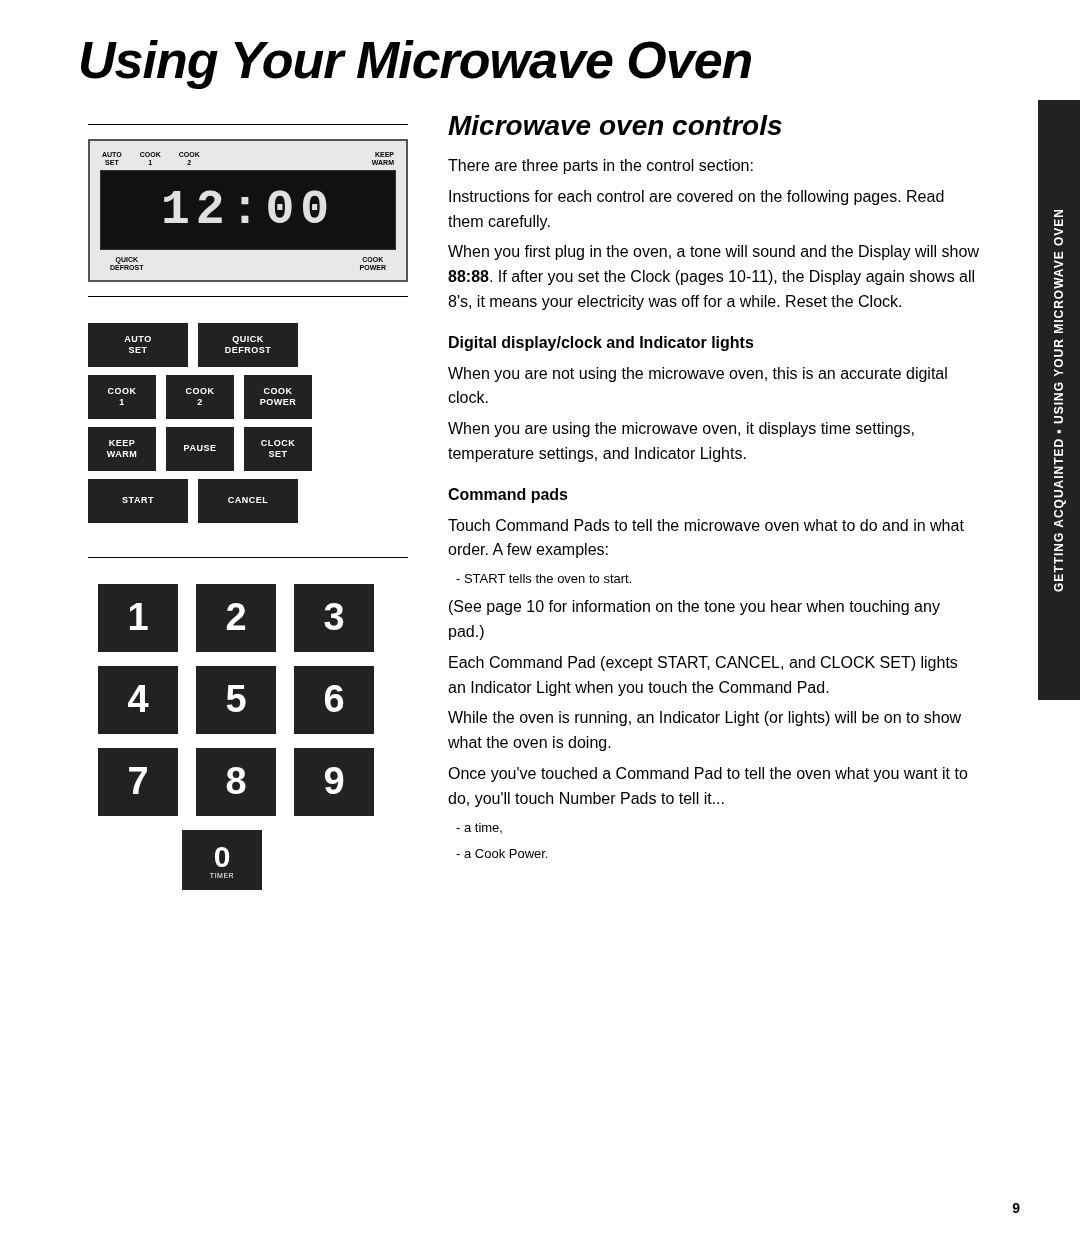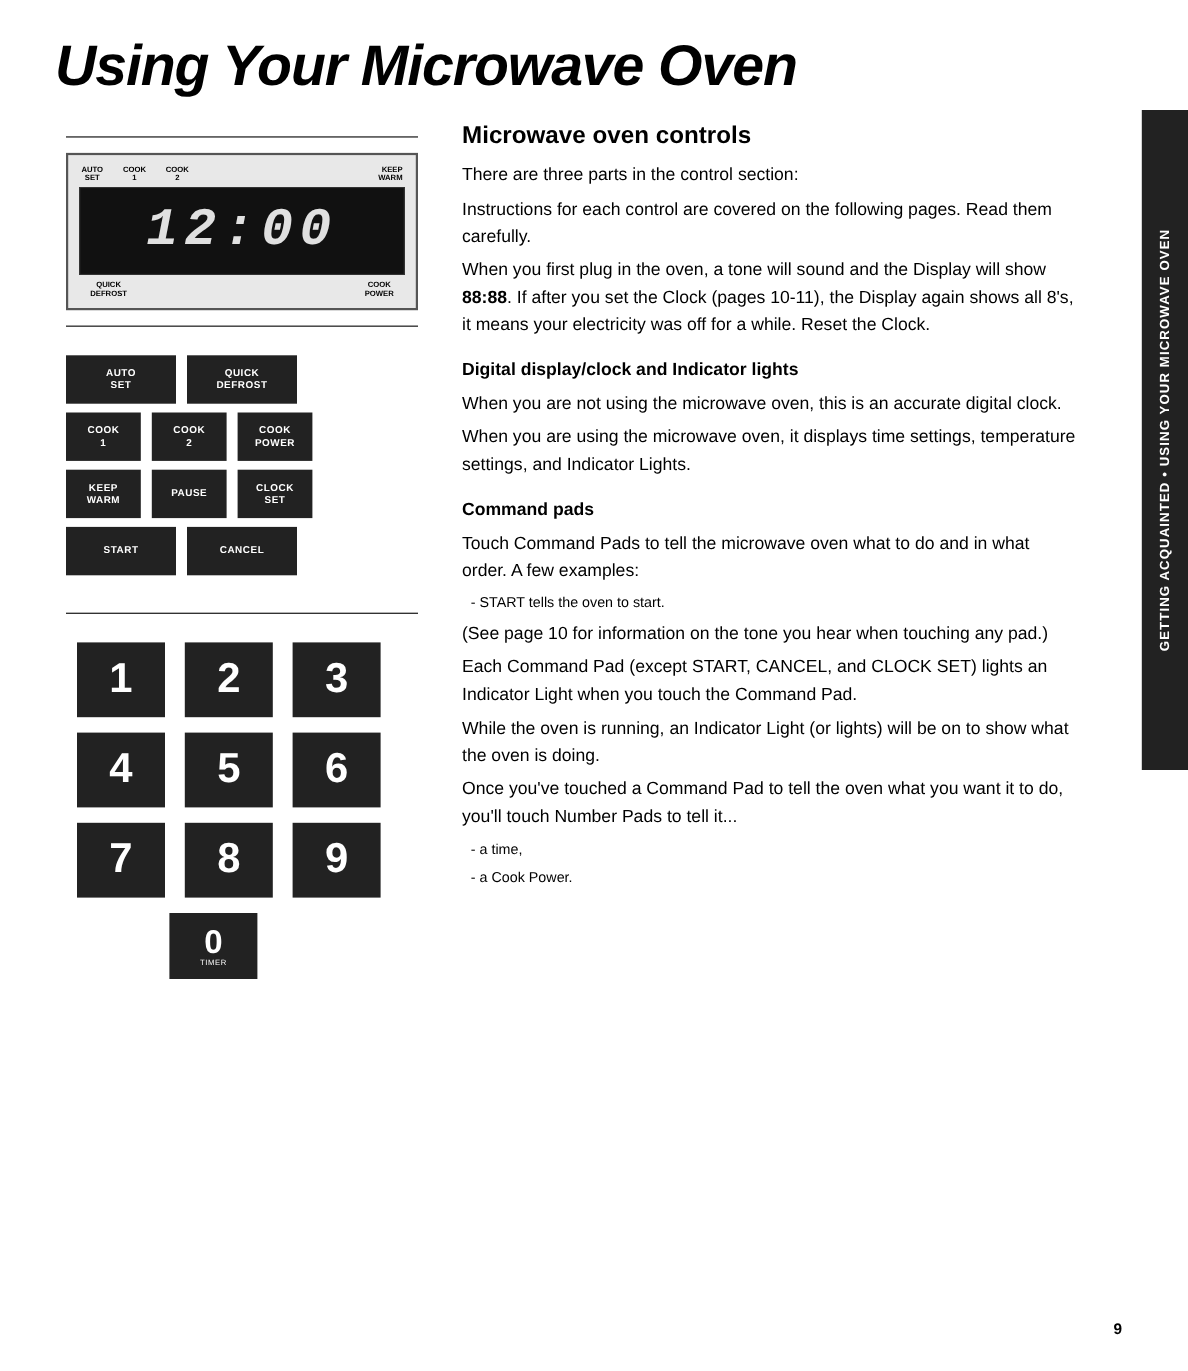--- a/index.html
+++ b/index.html
@@ -40,20 +40,21 @@
       letter-spacing: 1px;
       padding: 10px 5px;
       text-align: center;
       line-height: 1.4;
     }
 
     .main-content {
       flex: 1;
       padding: 30px 60px 40px 60px;
       padding-right: 100px;
+      margin-left: 28px;
     }
 
     
     .page-title {
       font-size: 52px;
       font-weight: 900;
       font-style: italic;
       margin-bottom: 20px;
       margin-left: -10px;
       letter-spacing: -1px;
@@ -70,22 +71,23 @@
       width: 320px;
       flex-shrink: 0;
     }
 
     .right-col {
       flex: 1;
     }
 
     
     .section-heading {
-      font-size: 22px;
+      font-size: 28px;
       font-weight: 900;
+      font-style: italic;
       margin-bottom: 12px;
     }
 
     .right-col p {
       font-size: 16px;
       line-height: 1.55;
       margin-bottom: 6px;
     }
 
     .right-col .list-item {
@@ -129,21 +131,20 @@
       background: #111;
       color: #e0e0e0;
       font-size: 48px;
       font-family: 'Courier New', monospace;
       font-weight: bold;
       text-align: center;
       padding: 12px 10px;
       letter-spacing: 6px;
       border: 1px solid #333;
       margin-bottom: 4px;
-      font-style: italic;
     }
 
     .display-bottom-labels {
       display: flex;
       justify-content: space-between;
       font-size: 7px;
       font-weight: bold;
       padding: 2px 10px 0 10px;
     }
 

